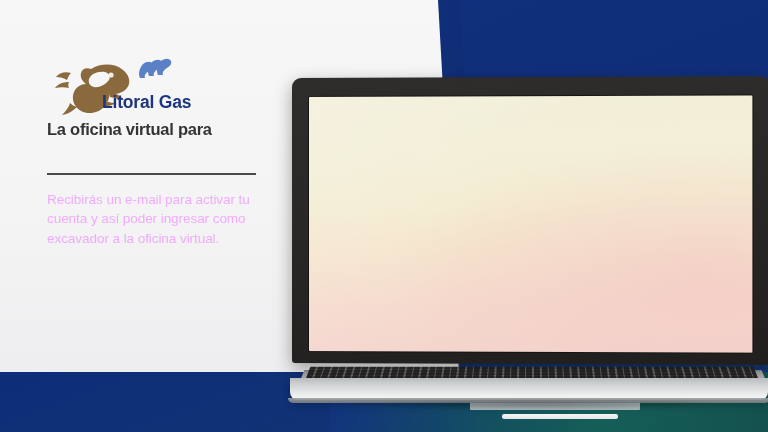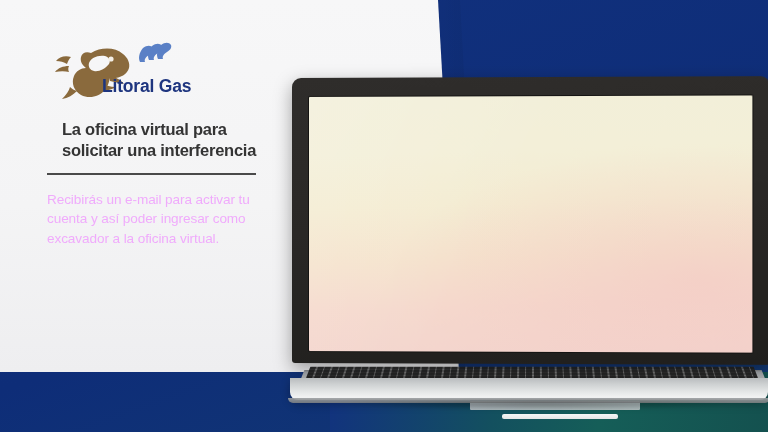--- a/index.html
+++ b/index.html
@@ -30,33 +30,33 @@
     background:linear-gradient(180deg,#f7f7f8 0%,#f4f4f5 55%,#eeeef0 100%);
     clip-path:polygon(0 0, 438px 0, 459px 372px, 0 372px);
   }
   .panel-white-shadow {
     position:absolute; left:420px; top:0; width:45px; height:372px;
     clip-path:polygon(18px 0, 40px 0, 60px 372px, 38px 372px);
     background:linear-gradient(90deg,rgba(0,0,0,0) 0%,rgba(0,0,0,.05) 100%);
   }
 
   
-  .logo { position:absolute; left:47px; top:40px; width:200px; height:62px;text-decoration:underline; }
+  .logo { position:absolute; left:47px; top:56px; width:200px; height:62px;text-decoration:underline; }
   .logo svg { display:block; }
   .logo-word {
     position:absolute; left:55px; top:36px;
     font-size:17.5px; font-weight:bold; color:#1e357f;
     letter-spacing:-0.2px;
   }
 
   
   .headline {
     position:absolute; left:47px; top:119px; width:245px;
     font-size:16.5px; font-weight:bold; line-height:1.28;
-    color:#343434; letter-spacing:-0.25px;margin-left:15px;
+    color:#343434; letter-spacing:-0.25px;
   }
   .headline .l2 { display:block; }
 
   .divider {
     position:absolute; left:47px; top:173px; width:209px; height:2px;
     background:#4a4a4a;
   }
 
   
   .body-copy {
@@ -183,21 +183,20 @@
         <path d="M96 8 C100 5, 104 5, 106 8 C107 11, 105 13, 102 15 C99 17, 97 19, 98 22 L93 22 C91 18, 92 13, 96 8 Z"></path>
         <path d="M105 6 C109 3, 113 3, 115 6 C116 9, 114 11, 111 13 C108 15, 106 17, 107 20 L102 20 C100 16, 101 11, 105 6 Z"></path>
         <path d="M114 5 C118 2, 122 2, 124 5 C125 8, 123 10, 120 12 C117 14, 115 16, 116 19 L111 19 C109 15, 110 10, 114 5 Z"></path>
       </g>
     </svg>
     <span class="logo-word">Litoral Gas</span>
   </div>
 
   <div class="headline">
     <span>La oficina virtual para</span>
-    <span class="l2">solicitar una interferencia</span>
   </div>
 
   <div class="divider"></div>
 
   <p class="body-copy">Recibirás un e-mail para activar tu cuenta y así poder ingresar como excavador a la oficina virtual.</p>
 
   <div class="laptop">
     <div class="lid">
       <div class="lid-inner">
         <div class="screen">

